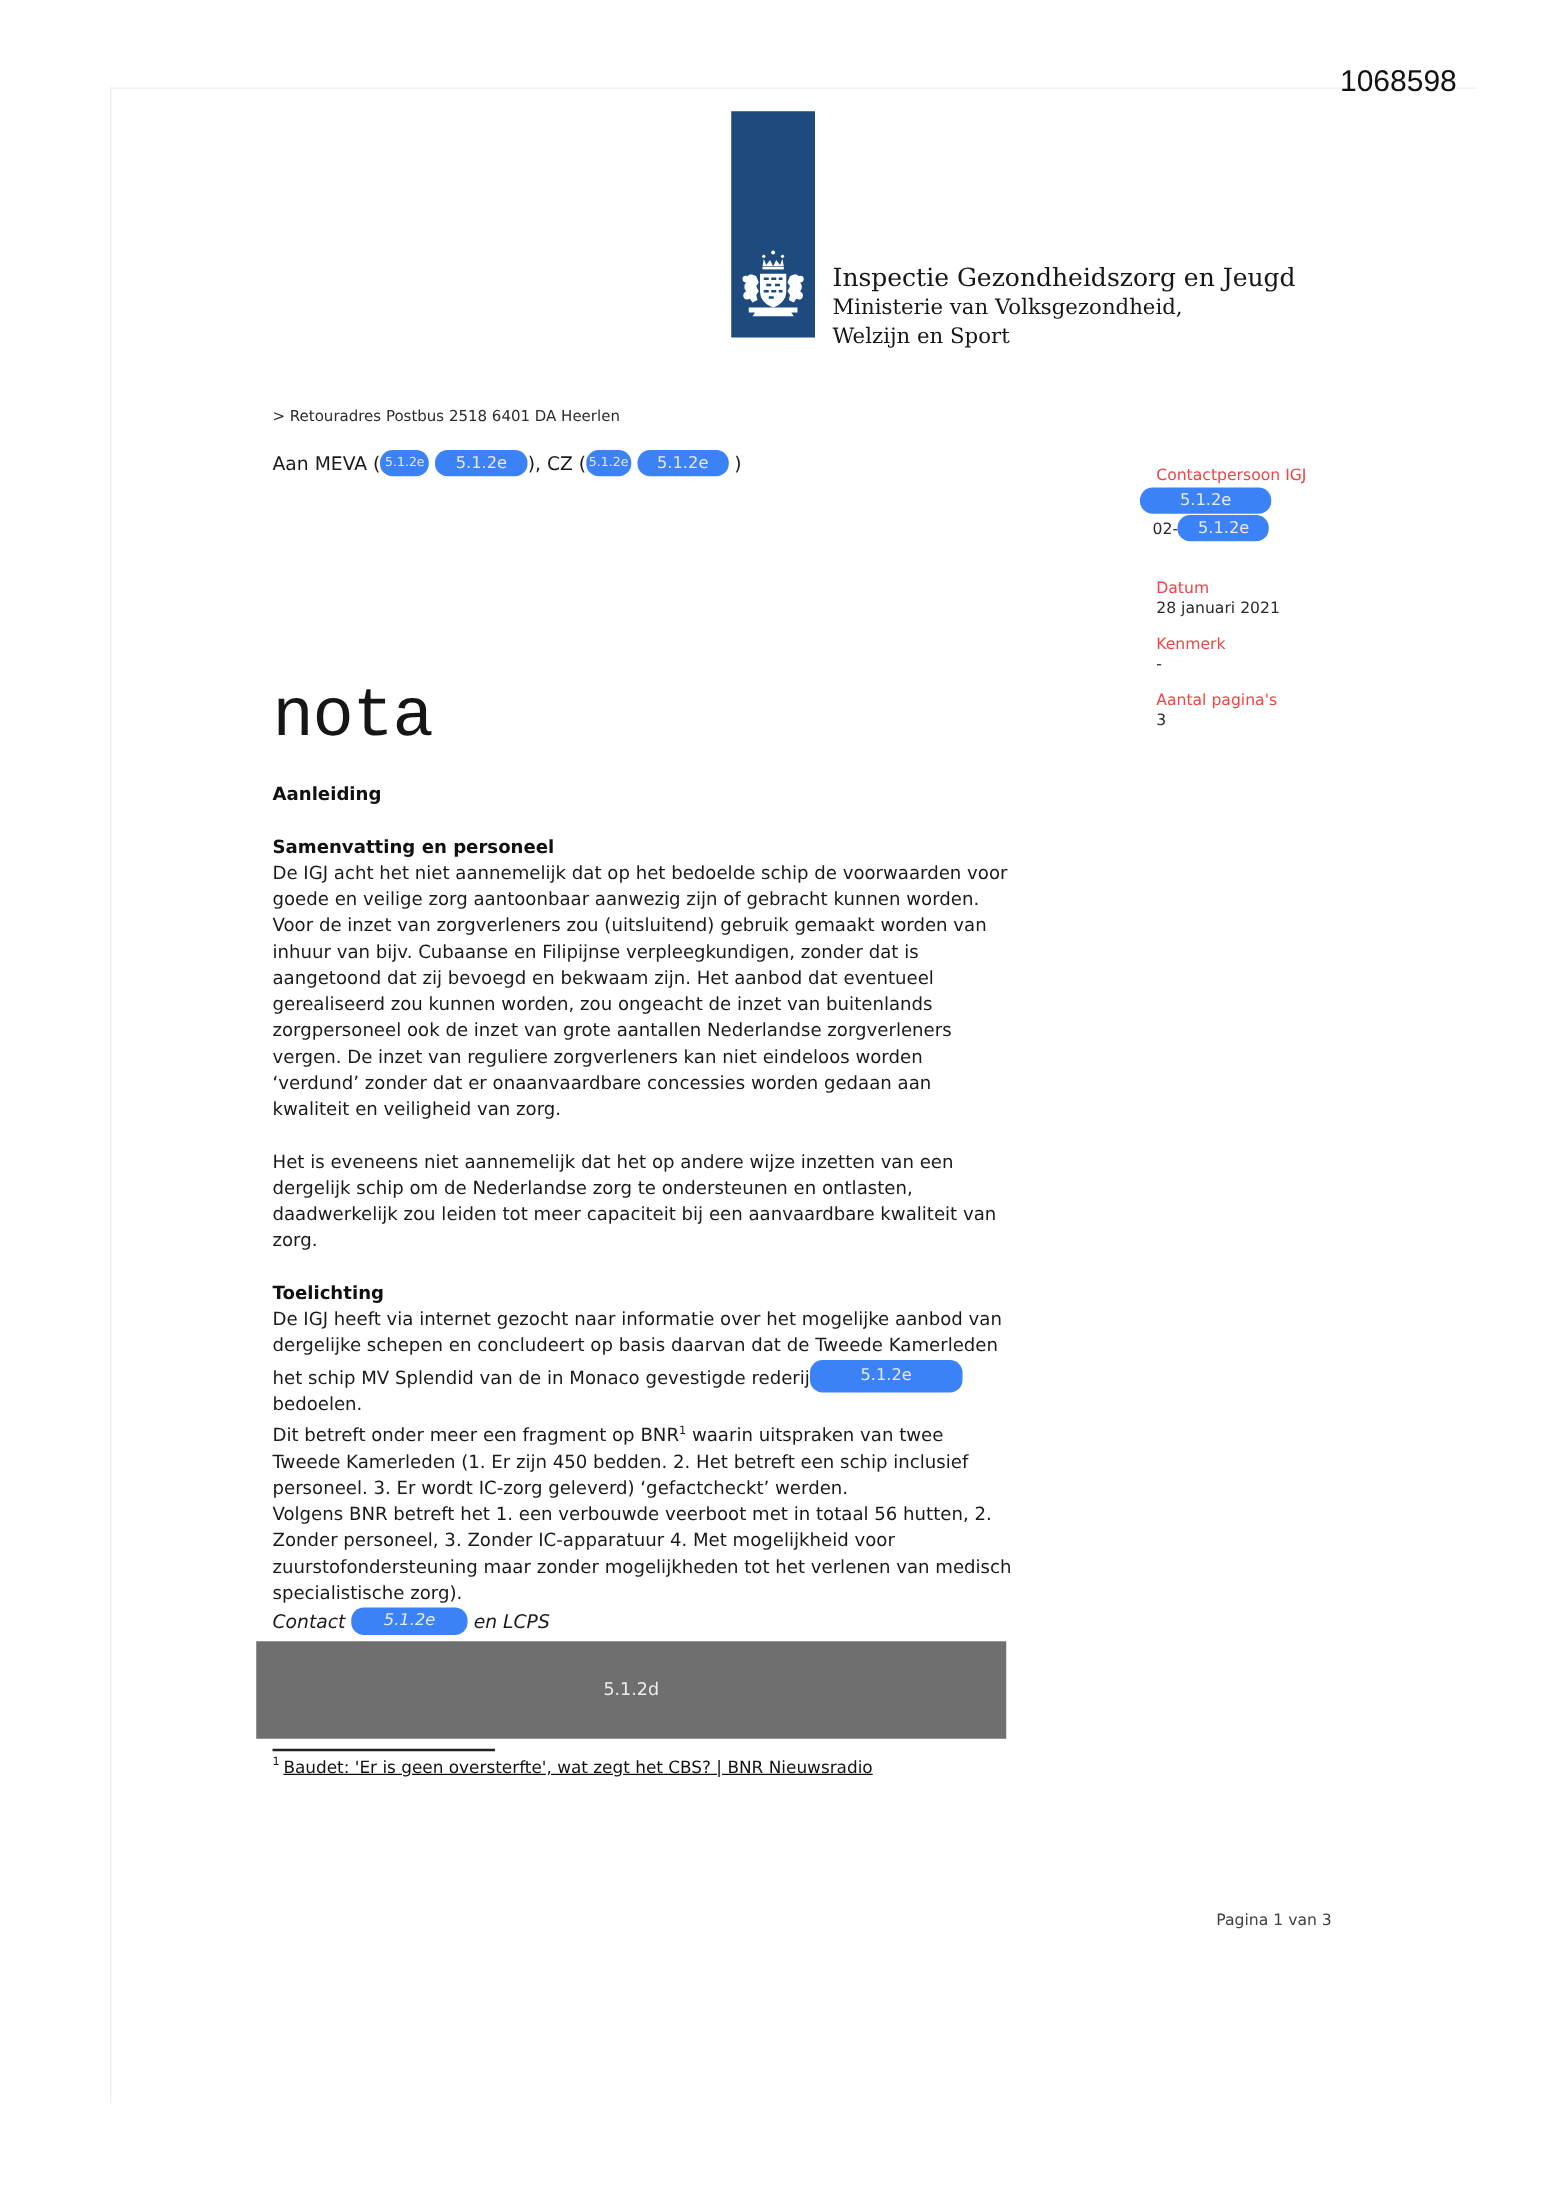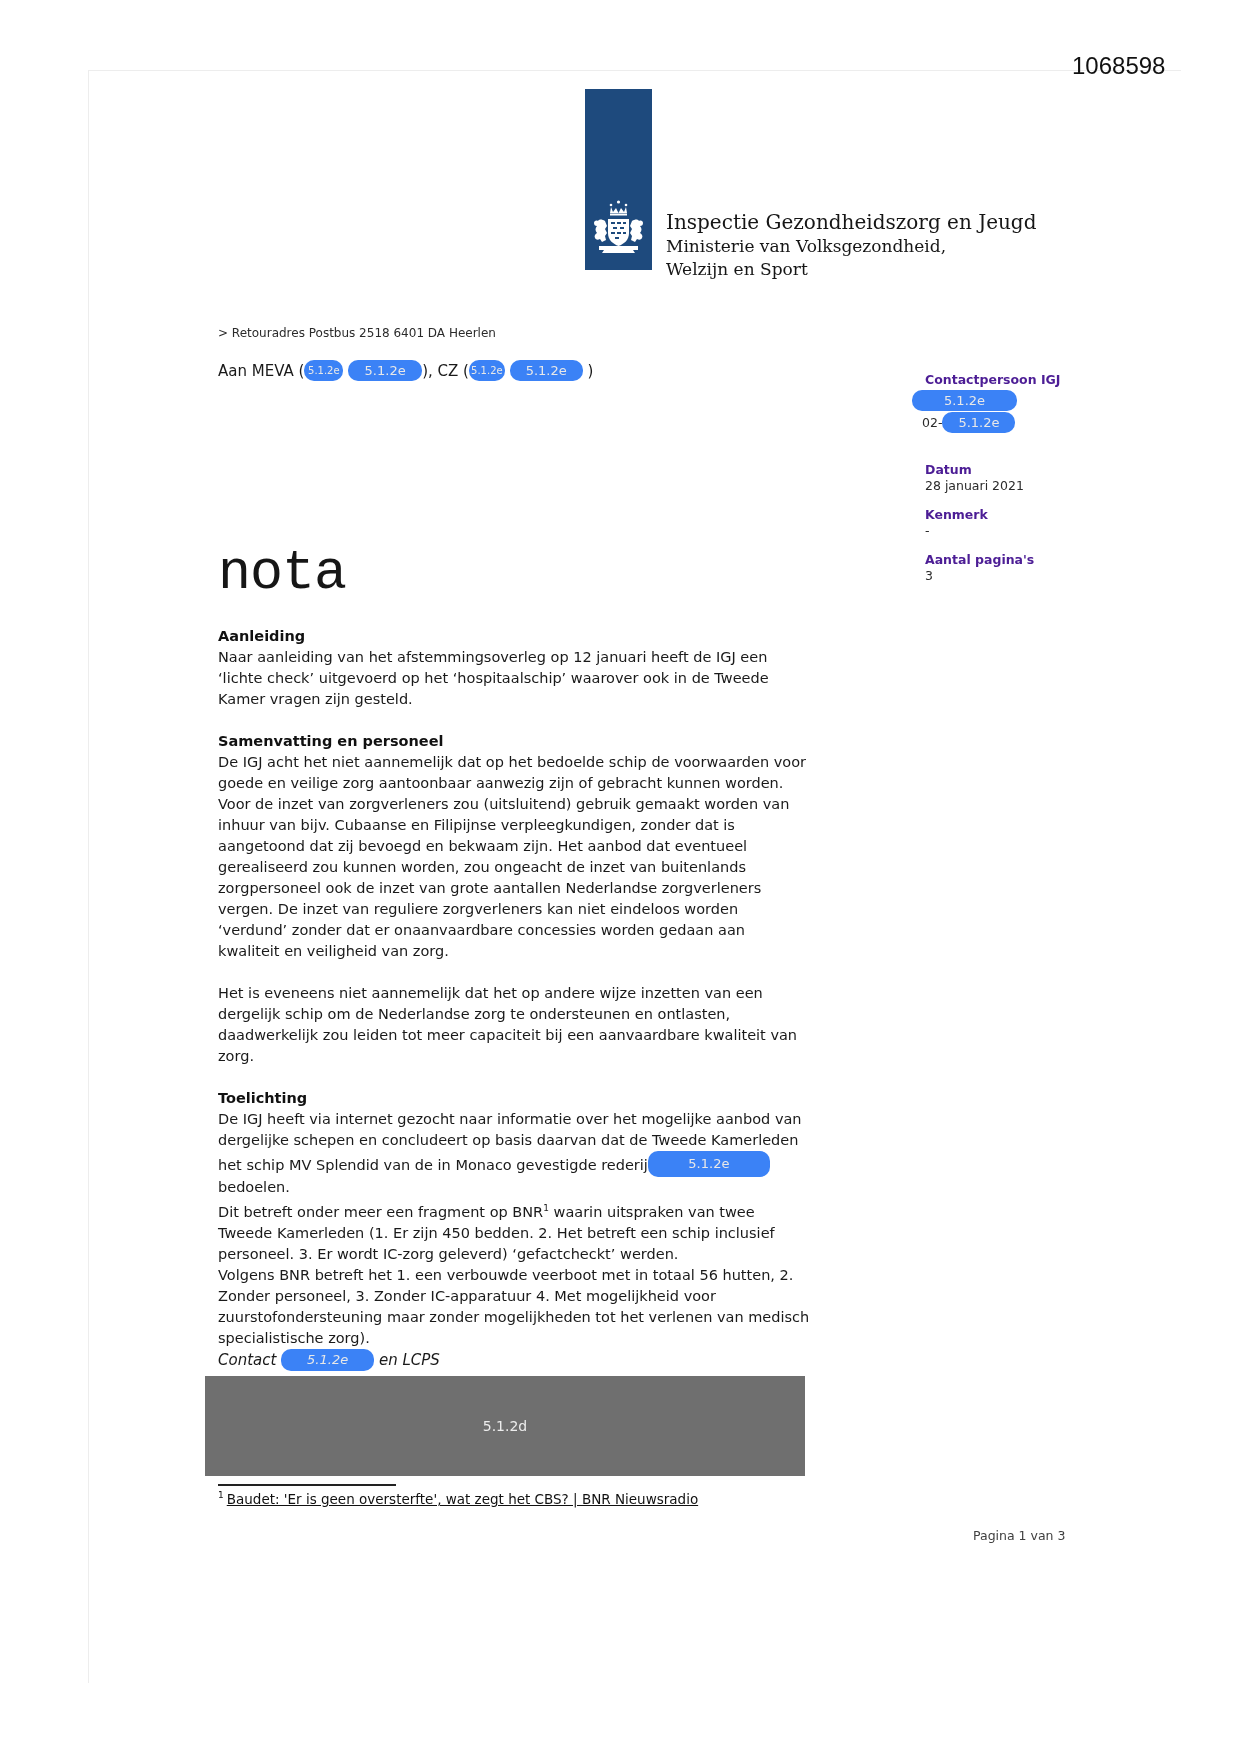--- a/index.html
+++ b/index.html
@@ -32,34 +32,34 @@
   .r-md{width:74px;}
   .r-sm2{width:36px;font-size:10px;}
   .r-md2{width:73px;}
   .r-side{width:105px;display:block;margin:2px 0 1px 0;}
   .r-phone{width:73px;vertical-align:-6px;}
   .r-inline-lg{width:122px;height:26px;line-height:26px;vertical-align:-7px;}
   .r-contact{width:93px;height:22px;line-height:22px;vertical-align:-6px;}
 
   
   .sidebar{position:absolute;left:912px;top:372px;width:220px;font-size:12.5px;line-height:16px;color:#2b2b2b;}
-  .sidebar .lbl{font-weight:bold;color:#4c1d95;padding-left:13px;}
+  .sidebar .lbl{font-weight:normal;color:#ef4444;padding-left:13px;}
   .sidebar .val{padding-left:13px;}
   .sidebar .group{margin-bottom:13px;}
   .sidebar .phone-line{padding-left:10px;margin-top:1px;}
 
   
   .main-col{position:absolute;left:218px;top:546px;width:592px;}
   .nota-title{font-family:Liberation Mono, monospace;font-size:55px;line-height:56px;
     font-weight:400;letter-spacing:-1px;color:#161616;margin:0 0 24px 0;}
   .sec-h{font-size:14.5px;font-weight:bold;line-height:21px;margin:0;color:#111;}
   .main-col p{font-size:14.5px;line-height:21px;margin:0;}
   .gap{height:21px;}
   .contact-line{font-style:italic;font-size:15px;}
-  .big-redact{margin-top:5px;margin-left:-13px;width:600px;height:100px;background:#6f6f6f;
+  .big-redact{margin-top:5px;margin-left:-13px;width:600px;height:78px;background:#6f6f6f;
     color:#ededed;display:flex;align-items:center;justify-content:center;font-size:14px;}
   .fn-rule{width:178px;border:none;border-top:2px solid #222;margin:8px 0 4px 0;}
   .footnote{font-size:13.5px;color:#111;}
   .footnote .sup{font-size:9px;vertical-align:6px;margin-right:3px;}
   .fn-link{text-decoration:underline;color:#111;cursor:pointer;}
 
   .page-footer{position:absolute;left:973px;top:1528px;font-size:12.5px;color:#404040;}
 </style>
 </head>
 <body>
@@ -130,21 +130,20 @@
   <div class="group">
     <div class="lbl">Aantal pagina's</div>
     <div class="val">3</div>
   </div>
 </div>
 
 <div class="main-col">
   <div class="nota-title">nota</div>
 
   <div class="sec-h">Aanleiding</div>
-  <p>Naar aanleiding van het afstemmingsoverleg op 12 januari heeft de IGJ een ‘lichte check’ uitgevoerd op het ‘hospitaalschip’ waarover ook in de Tweede Kamer vragen zijn gesteld.</p>
 
   <div class="gap"></div>
 
   <div class="sec-h">Samenvatting en personeel</div>
   <p>De IGJ acht het niet aannemelijk dat op het bedoelde schip de voorwaarden voor goede en veilige zorg aantoonbaar aanwezig zijn of gebracht kunnen worden. Voor de inzet van zorgverleners zou (uitsluitend) gebruik gemaakt worden van inhuur van bijv. Cubaanse en Filipijnse verpleegkundigen, zonder dat is aangetoond dat zij bevoegd en bekwaam zijn. Het aanbod dat eventueel gerealiseerd zou kunnen worden, zou ongeacht de inzet van buitenlands zorgpersoneel ook de inzet van grote aantallen Nederlandse zorgverleners vergen. De inzet van reguliere zorgverleners kan niet eindeloos worden ‘verdund’ zonder dat er onaanvaardbare concessies worden gedaan aan kwaliteit en veiligheid van zorg.</p>
   <div class="gap"></div>
   <p>Het is eveneens niet aannemelijk dat het op andere wijze inzetten van een dergelijk schip om de Nederlandse zorg te ondersteunen en ontlasten, daadwerkelijk zou leiden tot meer capaciteit bij een aanvaardbare kwaliteit van zorg.</p>
 
   <div class="gap"></div>
 

